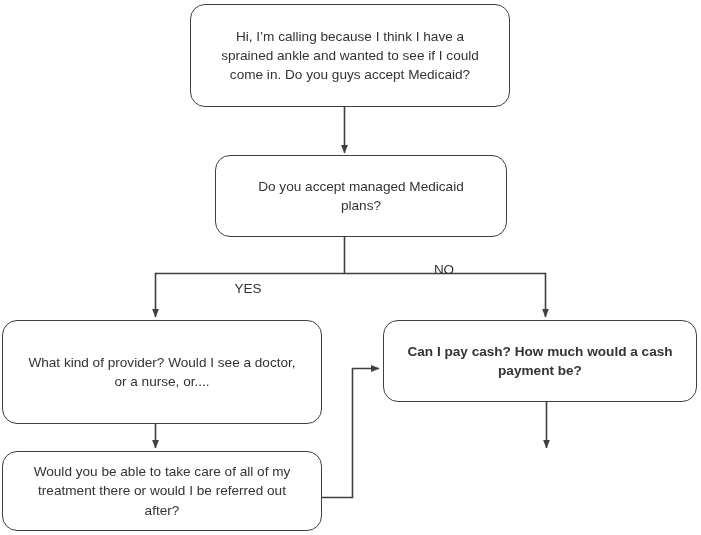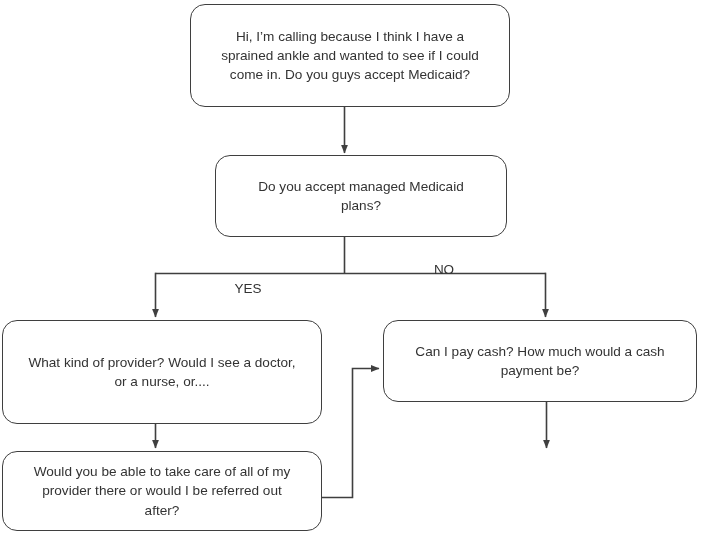--- a/index.html
+++ b/index.html
@@ -47,21 +47,21 @@
     position: absolute;
     width: 44px;
     text-align: center;
     font-size: 13.5px;
     color: var(--text);
   }
   
   .n-opening   { left: 190px; top: 4px;   width: 320px; height: 103px; }
   .n-managed   { left: 215px; top: 155px; width: 292px; height: 82px; }
   .n-provider  { left: 2px;   top: 320px; width: 320px; height: 104px; }
-  .n-cash      { left: 383px; top: 320px; width: 314px; height: 82px; }
+  .n-cash      { left: 383px; top: 320px; width: 314px; height: 82px; font-weight: bold; }
   .n-treatment { left: 2px;   top: 451px; width: 320px; height: 80px; }
   .n-referral  { left: 382px; top: 451px; width: 315px; height: 80px; }
   .l-yes { left: 226px; top: 249px; margin-top: 32px; }
   .l-no  { left: 422px; top: 249px; margin-top: 13px; }
 </style>
 </head>
 <body>
 
 <div class="canvas">
 
@@ -105,21 +105,21 @@
 or a nurse, or....</div>
   </div>
 
   <div class="node n-cash">
     <div class="node-text">Can I pay cash? How much would a cash
 payment be?</div>
   </div>
 
   <div class="node n-treatment">
     <div class="node-text">Would you be able to take care of all of my
-provider there or would I be referred out
+treatment there or would I be referred out
 after?</div>
   </div>
 
 
   <div class="edge-label l-yes">YES</div>
   <div class="edge-label l-no">NO</div>
 
 </div>
 
 </body></html>

